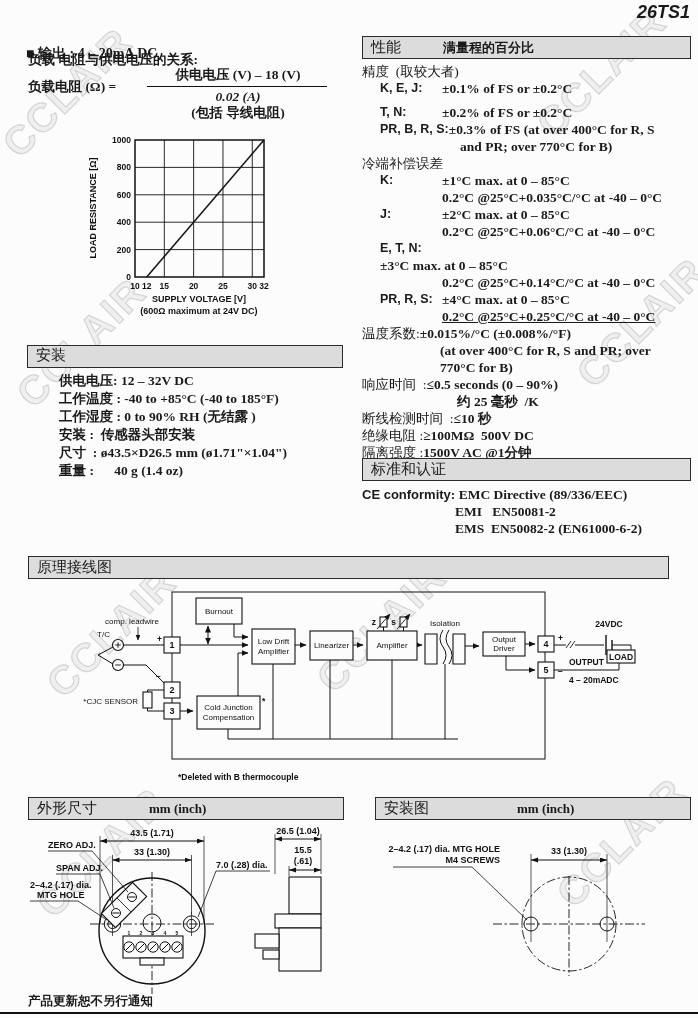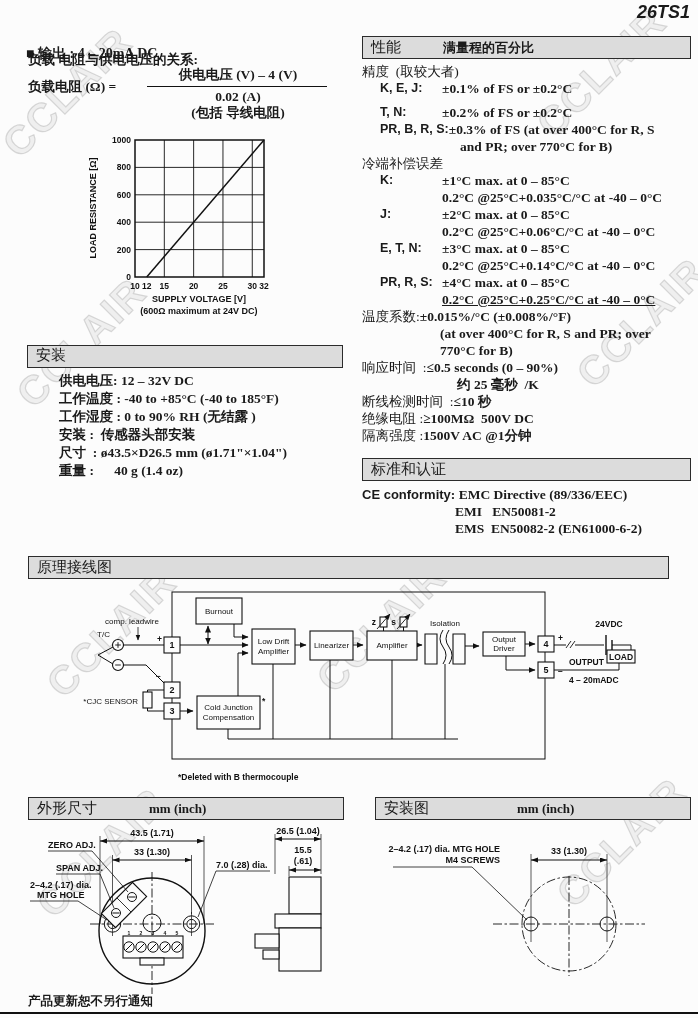--- a/index.html
+++ b/index.html
@@ -48,23 +48,23 @@
   <div class="wm" style="left:20px;top:830px;">CCLAIR</div>
   <div class="wm" style="left:540px;top:820px;">CCLAIR</div>
 
   <div class="abs model" style="right:8px;top:2px;">26TS1</div>
 
   <div class="abs t14 b" style="left:12px;top:29px;white-space:pre;">
     <span>■</span><span> </span><span>输出 : 4 – 20mA DC</span>
   </div>
   <div class="abs t13 b" style="left:28px;top:51px;">负载 电阻与供电电压的关系:</div>
   <div class="abs t13 b" style="left:28px;top:78px;">负载电阻 (Ω) =</div>
-  <div class="abs t13 b" style="left:150px;top:66px;width:176px;text-align:center;">供电电压 (V) – 4 (V)</div>
+  <div class="abs t13 b" style="left:150px;top:66px;width:176px;text-align:center;">供电电压 (V) – 18 (V)</div>
   <div class="abs frac-line" style="left:147px;top:86px;width:180px;"></div>
-  <div class="abs t13 b" style="left:150px;top:89px;width:176px;text-align:center;">0.02 (A)</div>
+  <div class="abs t13 b" style="left:150px;top:89px;width:176px;text-align:center;font-style:italic;">0.02 (A)</div>
   <div class="abs t13 b" style="left:150px;top:104px;width:176px;text-align:center;">(包括 导线电阻)</div>
 
   <svg style="left:82px;top:118px;" width="260" height="202" viewBox="0 0 260 202">
     <text class="caxis" transform="rotate(-90 14 90)" x="14" y="90" text-anchor="middle">LOAD RESISTANCE [Ω]</text>
     <g id="chart-plot">
         <line x1="82.31818181818181" y1="22" x2="82.31818181818181" y2="159" stroke="#111" stroke-width="0.9"></line>
         <line x1="111.63636363636363" y1="22" x2="111.63636363636363" y2="159" stroke="#111" stroke-width="0.9"></line>
         <line x1="140.95454545454544" y1="22" x2="140.95454545454544" y2="159" stroke="#111" stroke-width="0.9"></line>
         <line x1="170.27272727272725" y1="22" x2="170.27272727272725" y2="159" stroke="#111" stroke-width="0.9"></line>
         <line x1="53" y1="131.6" x2="182" y2="131.6" stroke="#111" stroke-width="0.9"></line>
@@ -111,21 +111,21 @@
     <div class="prow"><span>精度  (取较大者)</span></div>
     <div class="prow" style="padding-left:18px;"><span class="pkey" style="width:62px;">K, E, J:</span><span class="pval">±0.1% of FS or ±0.2°C</span></div>
     <div class="prow" style="padding-left:18px;margin-top:7px;"><span class="pkey" style="width:62px;">T, N:</span><span class="pval">±0.2% of FS or ±0.2°C</span></div>
     <div class="prow" style="padding-left:18px;"><span class="pkey">PR, B, R, S:</span><span class="pval">±0.3% of FS (at over 400°C for R, S</span></div>
     <div class="prow" style="padding-left:98px;"><span class="pval">and PR; over 770°C for B)</span></div>
     <div class="prow"><span>冷端补偿误差</span></div>
     <div class="prow" style="padding-left:18px;"><span class="pkey" style="width:62px;">K:</span><span class="pval">±1°C max. at 0 – 85°C</span></div>
     <div class="prow" style="padding-left:80px;"><span class="pval">0.2°C @25°C+0.035°C/°C at -40 – 0°C</span></div>
     <div class="prow" style="padding-left:18px;"><span class="pkey" style="width:62px;">J:</span><span class="pval">±2°C max. at 0 – 85°C</span></div>
     <div class="prow" style="padding-left:80px;"><span class="pval">0.2°C @25°C+0.06°C/°C at -40 – 0°C</span></div>
-    <div class="prow" style="padding-left:18px;"><span class="pkey" style="width:62px;">E, T, N:</span><span class="pval">±3°C max. at 0 – 85°C</span></div>
+    <div class="prow" style="padding-left:18px;flex-direction:column;"><span class="pkey" style="width:62px;">E, T, N:</span><span class="pval">±3°C max. at 0 – 85°C</span></div>
     <div class="prow" style="padding-left:80px;"><span class="pval">0.2°C @25°C+0.14°C/°C at -40 – 0°C</span></div>
     <div class="prow" style="padding-left:18px;"><span class="pkey" style="width:62px;">PR, R, S:</span><span class="pval">±4°C max. at 0 – 85°C</span></div>
     <div class="prow" style="padding-left:80px;text-decoration:underline;"><span class="pval">0.2°C @25°C+0.25°C/°C at -40 – 0°C</span></div>
     <div class="prow"><span>温度系数:</span><span class="pval">±0.015%/°C (±0.008%/°F)</span></div>
     <div class="prow" style="padding-left:78px;"><span class="pval">(at over 400°C for R, S and PR; over</span></div>
     <div class="prow" style="padding-left:78px;"><span class="pval">770°C for B)</span></div>
     <div class="prow"><span>响应时间  :</span><span class="pval">≤0.5 seconds (0 – 90%)</span></div>
     <div class="prow" style="padding-left:95px;"><span class="pval">约 25 毫秒  /K</span></div>
     <div class="prow"><span>断线检测时间  :</span><span class="pval">≤10 秒</span></div>
     <div class="prow"><span>绝缘电阻 :</span><span class="pval">≥100MΩ  500V DC</span></div>

